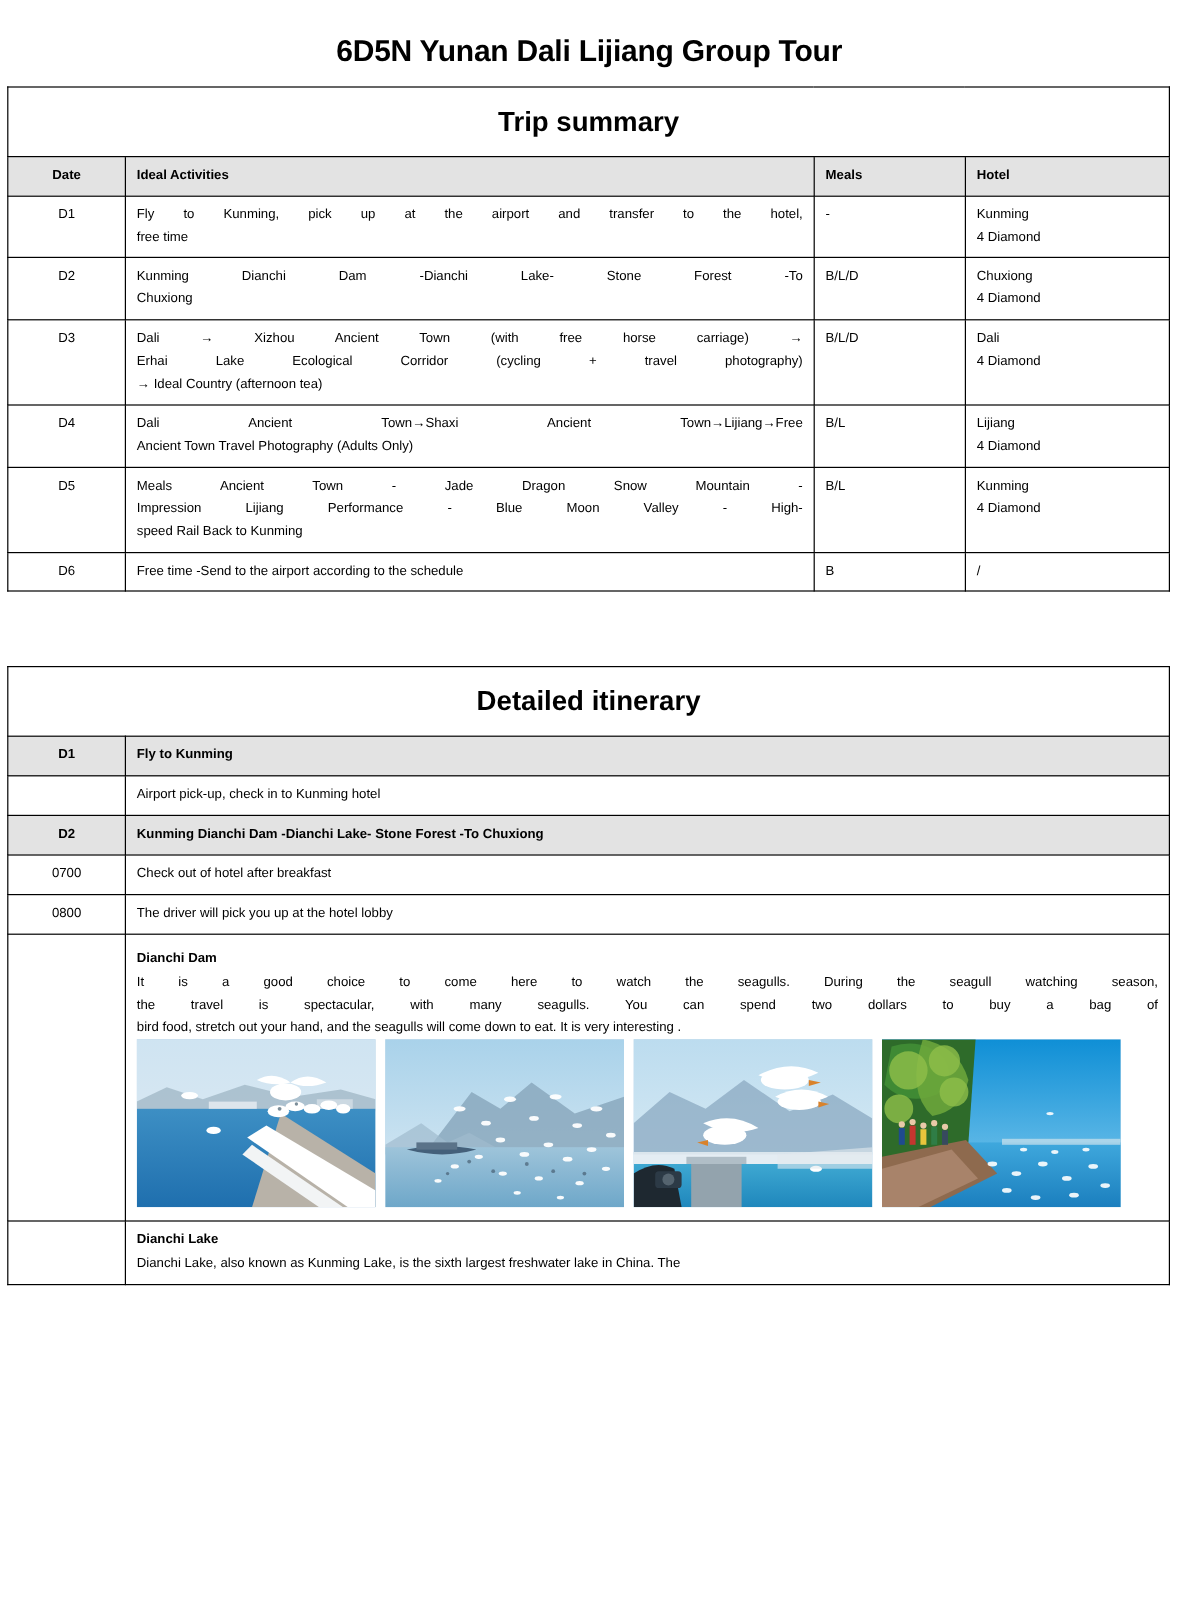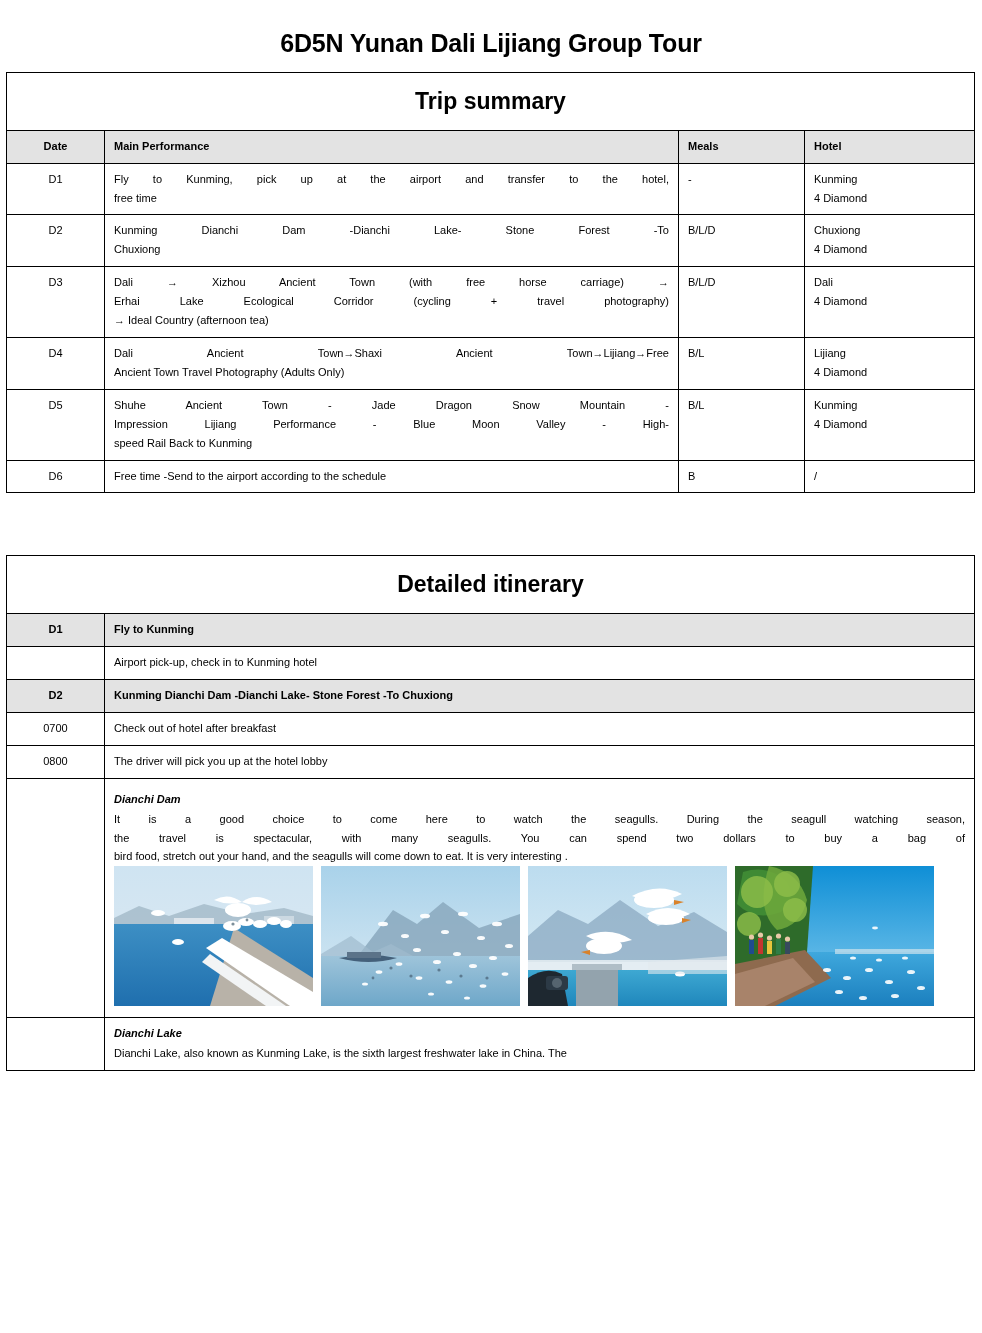--- a/index.html
+++ b/index.html
@@ -90,21 +90,20 @@
   .dayhdr td {
     background: #e3e3e3;
     font-weight: bold !important;
   }
   .dayhdr td.date-cell { text-align: center !important; }
 
   .sub-title {
     font-weight: bold;
     display: block;
     margin-bottom: 1px;
-    font-style: italic;
   }
 
   .photo-row-cell {
     padding-top: 11px !important;
     padding-bottom: 11px !important;
   }
   .photo-strip {
     display: flex;
     gap: 8px;
   }
@@ -135,21 +134,21 @@
       <col>
       <col class="meals-col">
       <col class="hotel-col">
     </colgroup>
     <tbody>
       <tr>
         <td colspan="4" class="section-title-cell">Trip summary</td>
       </tr>
       <tr>
         <td class="col-head center">Date</td>
-        <td class="col-head">Main Performance</td>
+        <td class="col-head">Ideal Activities</td>
         <td class="col-head">Meals</td>
         <td class="col-head">Hotel</td>
       </tr>
 
       <tr>
         <td class="date-cell">D1</td>
         <td class="lines">
           <span class="l">Fly to Kunming, pick up at the airport and transfer to the hotel,</span>
           <span class="l last">free time</span>
         </td>
@@ -196,21 +195,21 @@
         <td>B/L</td>
         <td>
           <span style="display:block">Lijiang</span>
           <span style="display:block">4 Diamond</span>
         </td>
       </tr>
 
       <tr>
         <td class="date-cell">D5</td>
         <td class="lines">
-          <span class="l">Shuhe Ancient Town - Jade Dragon Snow Mountain -</span>
+          <span class="l">Meals Ancient Town - Jade Dragon Snow Mountain -</span>
           <span class="l">Impression Lijiang Performance - Blue Moon Valley - High-</span>
           <span class="l last">speed Rail Back to Kunming</span>
         </td>
         <td>B/L</td>
         <td>
           <span style="display:block">Kunming</span>
           <span style="display:block">4 Diamond</span>
         </td>
       </tr>
 

